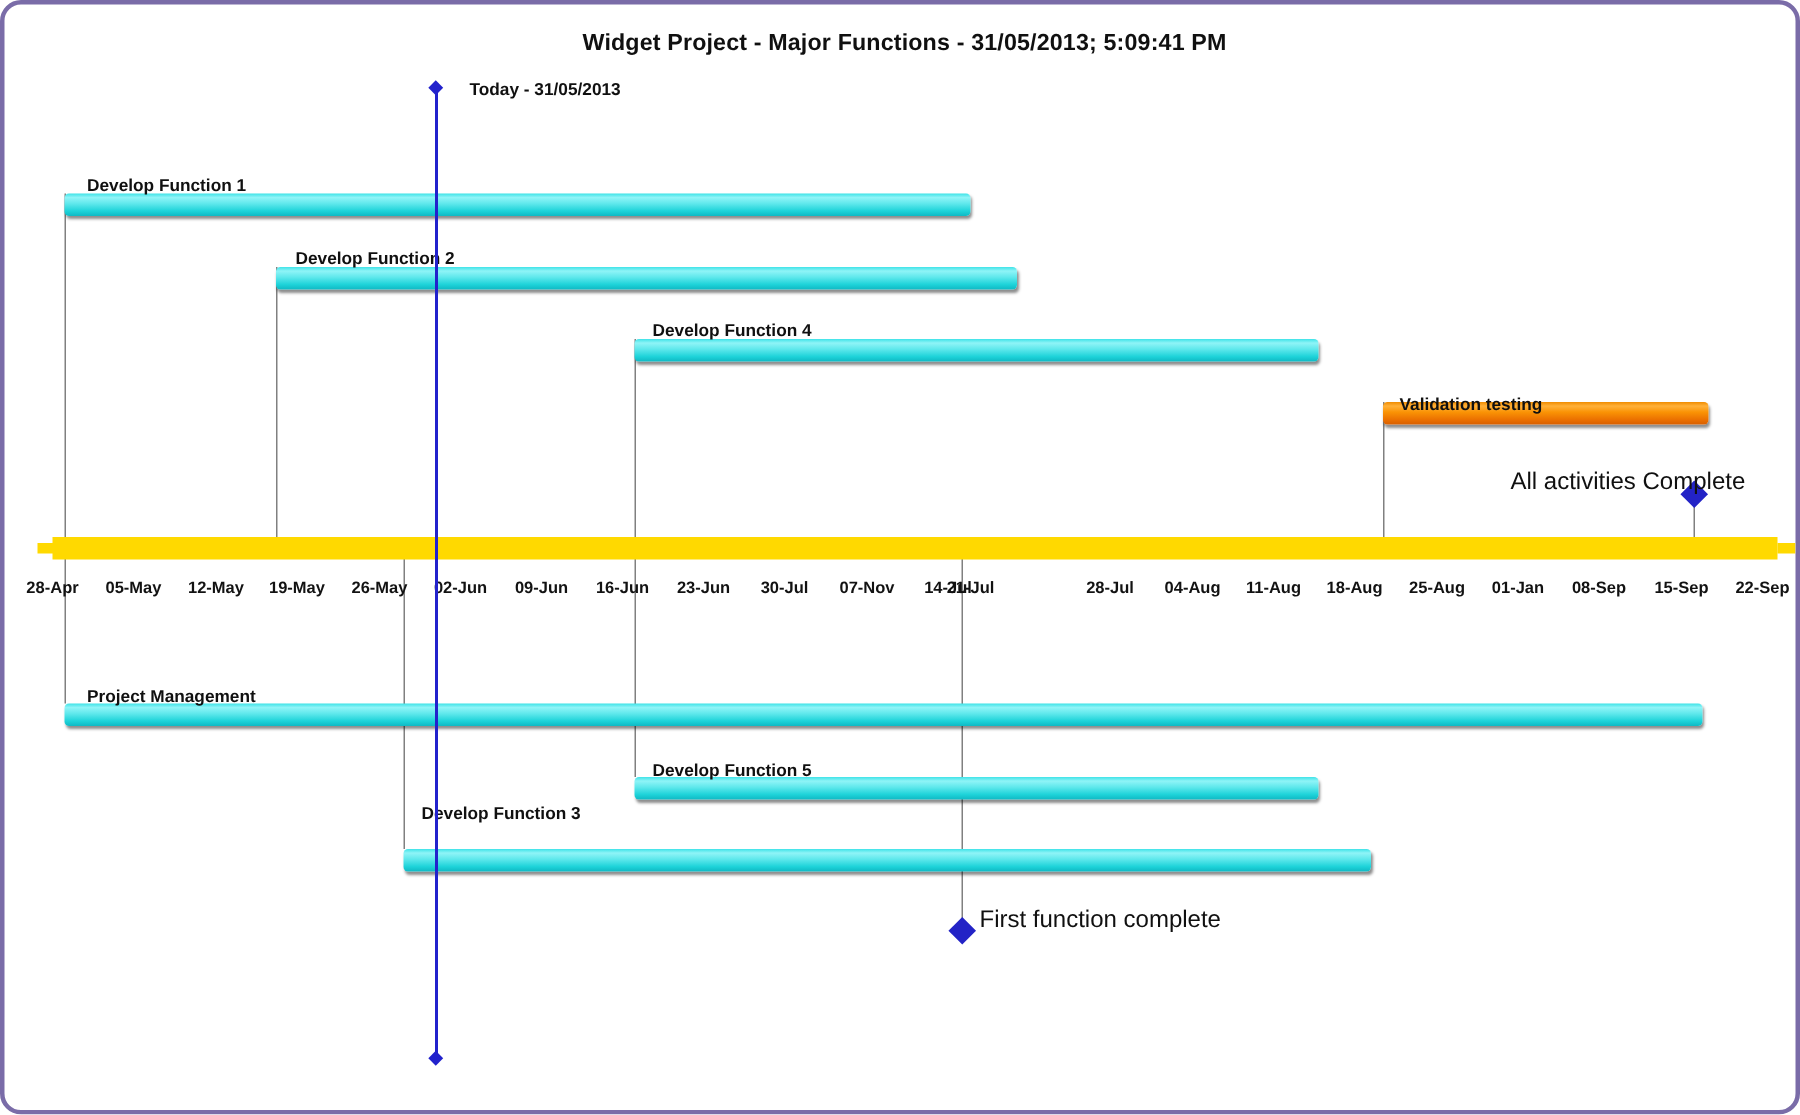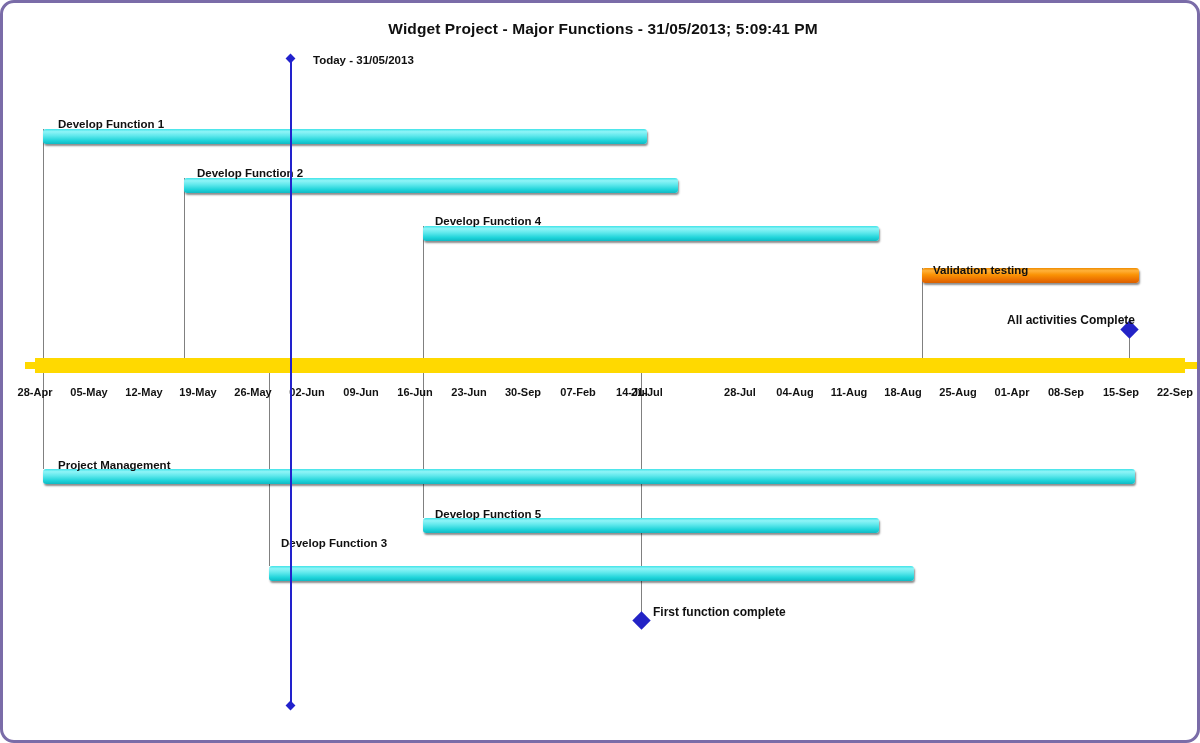--- a/index.html
+++ b/index.html
@@ -119,22 +119,22 @@
   
   .milestone-diamond {
     position: absolute;
     width: 13px;
     height: 13px;
     background: #2323c6;
     transform: rotate(45deg);
   }
   .milestone-label {
     position: absolute;
-    font-size: 12px;
-    font-weight: bold;
+    font-size: 16px;
+    font-weight: normal;
     color: #101010;
     white-space: nowrap;
   }
 </style>
 </head>
 <body>
 
 <div id="chart-frame">
 
   <div class="chart-title">Widget Project - Major Functions - 31/05/2013; 5:09:41 PM</div>
@@ -154,30 +154,30 @@
       <div class="axis-nub" style="left: 1182px;"></div>
       <div class="tick-label" style="left: 32px;">28-Apr</div>
       <div class="tick-label" style="left: 86px;">05-May</div>
       <div class="tick-label" style="left: 141px;">12-May</div>
       <div class="tick-label" style="left: 195px;">19-May</div>
       <div class="tick-label" style="left: 250px;">26-May</div>
       <div class="tick-label" style="left: 304px;">02-Jun</div>
       <div class="tick-label" style="left: 358px; text-align: center;">09-Jun</div>
       <div class="tick-label" style="left: 412px;">16-Jun</div>
       <div class="tick-label" style="left: 466px;">23-Jun</div>
-      <div class="tick-label" style="left: 520px;">30-Sep</div>
-      <div class="tick-label" style="left: 575px;">07-Feb</div>
+      <div class="tick-label" style="left: 520px;">30-Jul</div>
+      <div class="tick-label" style="left: 575px;">07-Nov</div>
       <div class="tick-label" style="left: 629px;">14-Jul</div>
       <div class="tick-label" style="left: 644px;">21-Jul</div>
       <div class="tick-label" style="left: 737px;">28-Jul</div>
       <div class="tick-label" style="left: 792px;">04-Aug</div>
       <div class="tick-label" style="left: 846px;">11-Aug</div>
       <div class="tick-label" style="left: 900px;">18-Aug</div>
       <div class="tick-label" style="left: 955px;">25-Aug</div>
-      <div class="tick-label" style="left: 1009px;">01-Apr</div>
+      <div class="tick-label" style="left: 1009px;">01-Jan</div>
       <div class="tick-label" style="left: 1063px;">08-Sep</div>
       <div class="tick-label" style="left: 1118px;">15-Sep</div>
       <div class="tick-label" style="left: 1172px;">22-Sep</div>
       <div class="bar cyan" style="left: 40px; top: 126px; width: 604px;"></div>
       <div class="bar-label" style="left: 55px; top: 115px;">Develop Function 1</div>
       <div class="bar cyan" style="left: 181px; top: 175px; width: 494px;"></div>
       <div class="bar-label" style="left: 194px; top: 164px;">Develop Function 2</div>
       <div class="bar cyan" style="left: 420px; top: 223px; width: 456px;"></div>
       <div class="bar-label" style="left: 432px; top: 212px;">Develop Function 4</div>
       <div class="bar orange" style="left: 919px; top: 265px; width: 217px;"></div>

